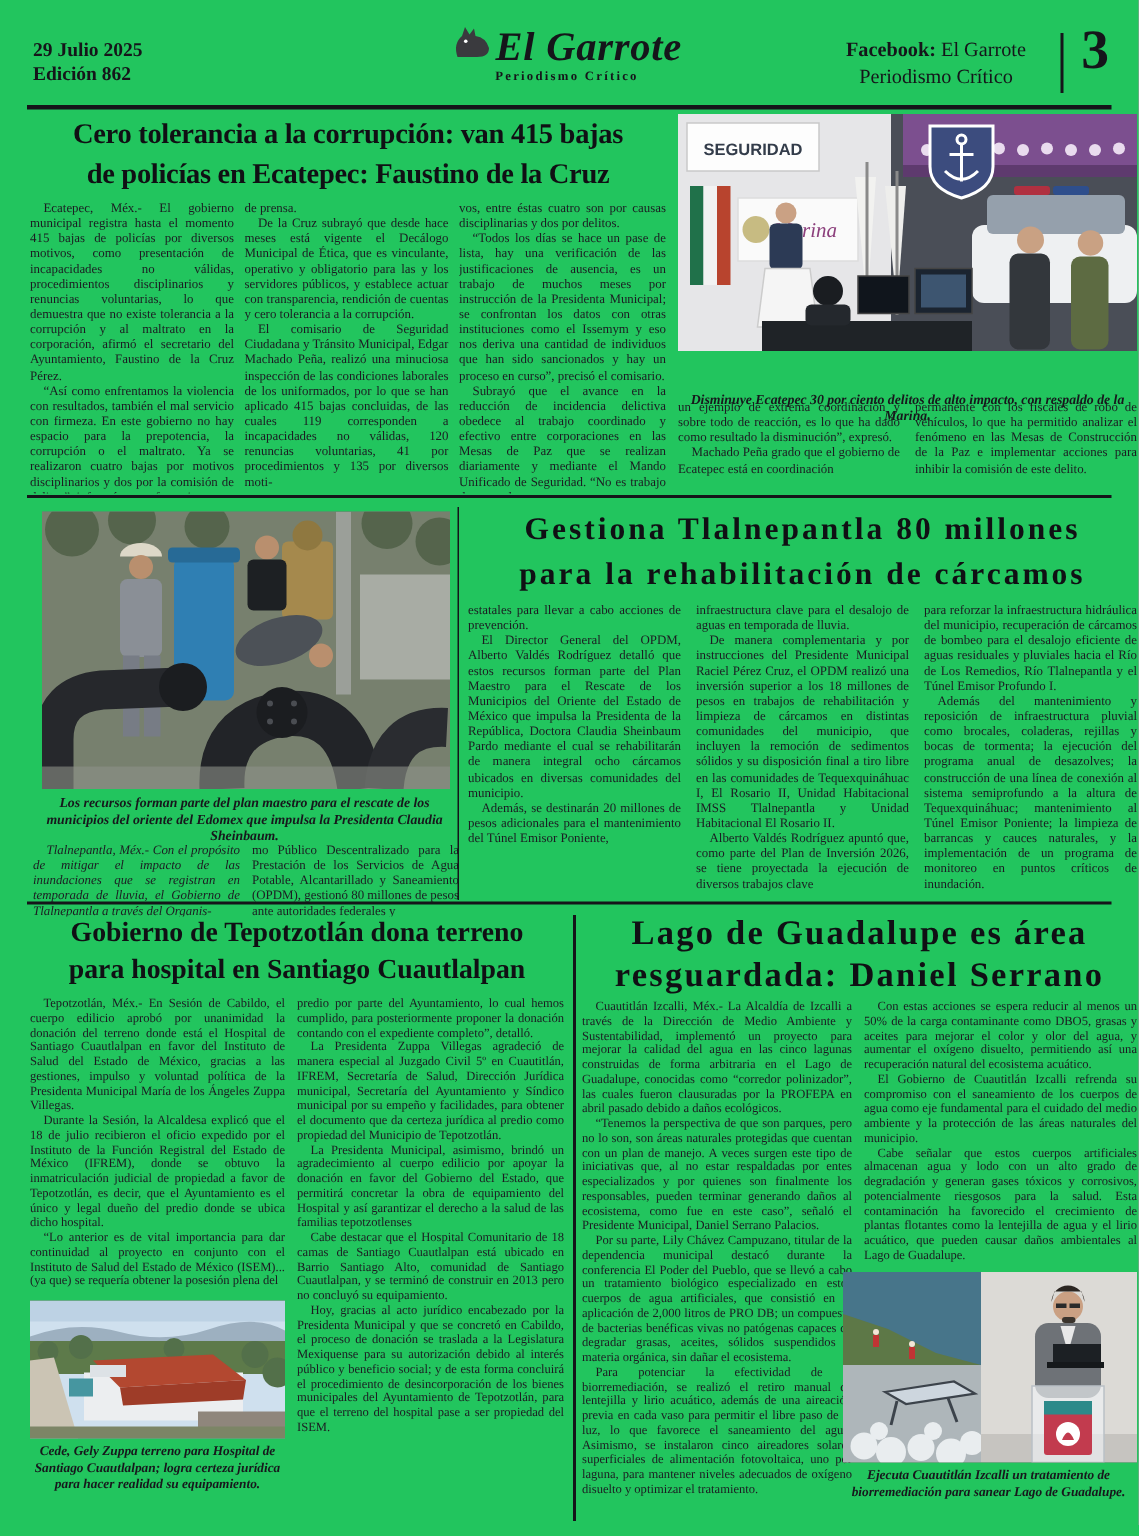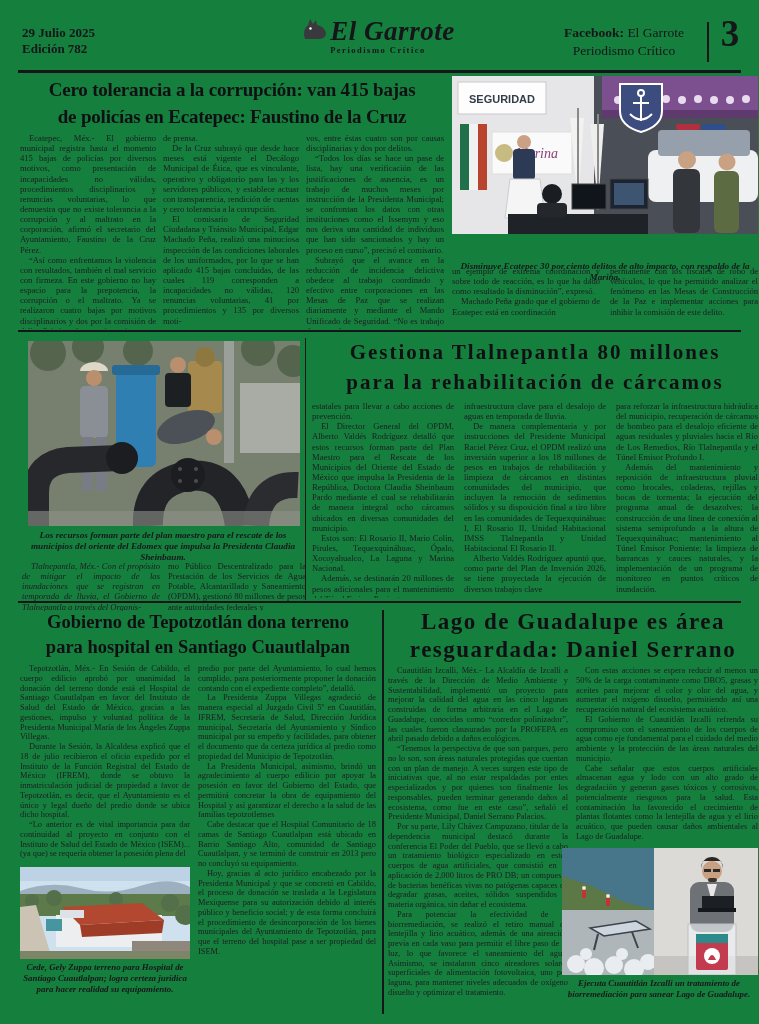--- a/index.html
+++ b/index.html
@@ -1,19 +1,19 @@
 <!DOCTYPE html>
 <html><head>
 <meta charset="utf-8">
 <style>
   * { margin:0; padding:0; box-sizing:border-box; }
   html,body { background:#9a9a9a; }
   .page {
     position:relative; width:759px; height:1024px; margin:0 auto;
-    background:#15803d; color:#15151a; overflow:hidden;
+    background:#22c55e; color:#15151a; overflow:hidden;
     font-family:"Liberation Serif", serif;
   }
   .abs { position:absolute; }
   .hrule { position:absolute; background:#15151a; height:2px; }
   .vrule { position:absolute; background:#15151a; width:1.5px; }
 
   
   .date-block { font-weight:bold; font-size:13px; line-height:1.25; }
   .masthead { text-align:center; }
   .masthead-title { font-size:27px; font-weight:bold; font-style:italic; letter-spacing:.5px; display:inline-block; vertical-align:middle; }
@@ -45,21 +45,21 @@
   .photo { position:absolute; overflow:hidden; background:#777; }
   .photo svg { display:block; width:100%; height:100%; }
 </style>
 </head>
 <body>
 
 <div class="page">
 
   <div class="abs date-block" style="left:22px; top:25px;">
     <div>29 Julio 2025</div>
-    <div>Edición 782</div>
+    <div>Edición 862</div>
   </div>
 
   <div class="abs masthead" style="left:278px; top:16px; width:200px;">
     <span style="display:inline-block; vertical-align:middle; margin-right:3px;">
       <svg width="26" height="24" viewBox="0 0 26 24">
         <path d="M4 21 Q1 12 7 7 L9 1 L12 6 L15 2 L16 7 Q23 8 25 15 Q25 21 17 21 Z" fill="#3a3a3e"></path>
         <circle cx="9.5" cy="10.5" r="1.2" fill="#fff"></circle>
       </svg>
     </span><span class="masthead-title">El Garrote</span>
     <div class="masthead-tag">Periodismo Crítico</div>
@@ -218,21 +218,20 @@
   <div class="vrule" style="left:305px; top:338px; height:262px; width:1px;"></div>
 
   <div class="abs headline h2" style="left:312px; top:337px; width:446px;">
       <p>Gestiona Tlalnepantla 80 millones</p>
       <p>para la rehabilitación de cárcamos</p>
     </div>
   <div class="abs cols" style="left:312px; top:401px; width:446px; height:197px; gap:10px;">
     <div class="nc body-s cont" style="width:142px;">
         <p>estatales para llevar a cabo acciones de prevención.</p>
         <p>El Director General del OPDM, Alberto Valdés Rodríguez detalló que estos recursos forman parte del Plan Maestro para el Rescate de los Municipios del Oriente del Estado de México que impulsa la Presidenta de la República, Doctora Claudia Sheinbaum Pardo mediante el cual se rehabilitarán de manera integral ocho cárcamos ubicados en diversas comunidades del municipio.</p>
-        <p>Estos son: El Rosario II, Mario Colin, Pirules, Tequexquináhuac, Ópalo, Xocoyahualco, La Laguna y Marina Nacional.</p>
         <p>Además, se destinarán 20 millones de pesos adicionales para el mantenimiento del Túnel Emisor Poniente,</p>
       </div>
     <div class="nc body-s cont" style="width:142px;">
         <p>infraestructura clave para el desalojo de aguas en temporada de lluvia.</p>
         <p>De manera complementaria y por instrucciones del Presidente Municipal Raciel Pérez Cruz, el OPDM realizó una inversión superior a los 18 millones de pesos en trabajos de rehabilitación y limpieza de cárcamos en distintas comunidades del municipio, que incluyen la remoción de sedimentos sólidos y su disposición final a tiro libre en las comunidades de Tequexquináhuac I, El Rosario II, Unidad Habitacional IMSS Tlalnepantla y Unidad Habitacional El Rosario II.</p>
         <p>Alberto Valdés Rodríguez apuntó que, como parte del Plan de Inversión 2026, se tiene proyectada la ejecución de diversos trabajos clave</p>
       </div>
     <div class="nc body-s cont" style="width:142px;">
         <p>para reforzar la infraestructura hidráulica del municipio, recuperación de cárcamos de bombeo para el desalojo eficiente de aguas residuales y pluviales hacia el Río de Los Remedios, Río Tlalnepantla y el Túnel Emisor Profundo I.</p>
         <p>Además del mantenimiento y reposición de infraestructura pluvial como brocales, coladeras, rejillas y bocas de tormenta; la ejecución del programa anual de desazolves; la construcción de una línea de conexión al sistema semiprofundo a la altura de Tequexquináhuac; mantenimiento al Túnel Emisor Poniente; la limpieza de barrancas y cauces naturales, y la implementación de un programa de monitoreo en puntos críticos de inundación.</p>
@@ -247,21 +246,21 @@
       <p>para hospital en Santiago Cuautlalpan</p>
     </div>
   <div class="abs nc body-xs" style="left:20px; top:664px; width:170px; height:200px;">
       <p>Tepotzotlán, Méx.- En Sesión de Cabildo, el cuerpo edilicio aprobó por unanimidad la donación del terreno donde está el Hospital de Santiago Cuautlalpan en favor del Instituto de Salud del Estado de México, gracias a las gestiones, impulso y voluntad política de la Presidenta Municipal María de los Ángeles Zuppa Villegas.</p>
       <p>Durante la Sesión, la Alcaldesa explicó que el 18 de julio recibieron el oficio expedido por el Instituto de la Función Registral del Estado de México (IFREM), donde se obtuvo la inmatriculación judicial de propiedad a favor de Tepotzotlán, es decir, que el Ayuntamiento es el único y legal dueño del predio donde se ubica dicho hospital.</p>
       <p>“Lo anterior es de vital importancia para dar continuidad al proyecto en conjunto con el Instituto de Salud del Estado de México (ISEM)... (ya que) se requería obtener la posesión plena del</p>
     </div>
   <div class="abs nc body-xs cont" style="left:198px; top:664px; width:178px; height:350px;">
       <p>predio por parte del Ayuntamiento, lo cual hemos cumplido, para posteriormente proponer la donación contando con el expediente completo”, detalló.</p>
       <p>La Presidenta Zuppa Villegas agradeció de manera especial al Juzgado Civil 5º en Cuautitlán, IFREM, Secretaría de Salud, Dirección Jurídica municipal, Secretaría del Ayuntamiento y Síndico municipal por su empeño y facilidades, para obtener el documento que da certeza jurídica al predio como propiedad del Municipio de Tepotzotlán.</p>
-      <p>La Presidenta Municipal, asimismo, brindó un agradecimiento al cuerpo edilicio por apoyar la posesión en favor del Gobierno del Estado, que permitirá concretar la obra de equipamiento del Hospital y así garantizar el derecho a la salud de las familias tepotzotlenses</p>
+      <p>La Presidenta Municipal, asimismo, brindó un agradecimiento al cuerpo edilicio por apoyar la donación en favor del Gobierno del Estado, que permitirá concretar la obra de equipamiento del Hospital y así garantizar el derecho a la salud de las familias tepotzotlenses</p>
       <p>Cabe destacar que el Hospital Comunitario de 18 camas de Santiago Cuautlalpan está ubicado en Barrio Santiago Alto, comunidad de Santiago Cuautlalpan, y se terminó de construir en 2013 pero no concluyó su equipamiento.</p>
       <p>Hoy, gracias al acto jurídico encabezado por la Presidenta Municipal y que se concretó en Cabildo, el proceso de donación se traslada a la Legislatura Mexiquense para su autorización debido al interés público y beneficio social; y de esta forma concluirá el procedimiento de desincorporación de los bienes municipales del Ayuntamiento de Tepotzotlán, para que el terreno del hospital pase a ser propiedad del ISEM.</p>
     </div>
 
   <div class="photo" style="left:20px; top:867px; width:170px; height:92px;">
     <svg viewBox="0 0 170 92" preserveAspectRatio="none">
       <rect width="170" height="92" fill="#cfe0ee"></rect>
       <rect width="170" height="14" fill="#bdd2e4"></rect>
       <path d="M0 24 Q30 13 60 21 T120 19 T170 20 V34 H0 Z" fill="#9db0c0"></path>
       <rect y="27" width="170" height="22" fill="#5d7a4a"></rect>

